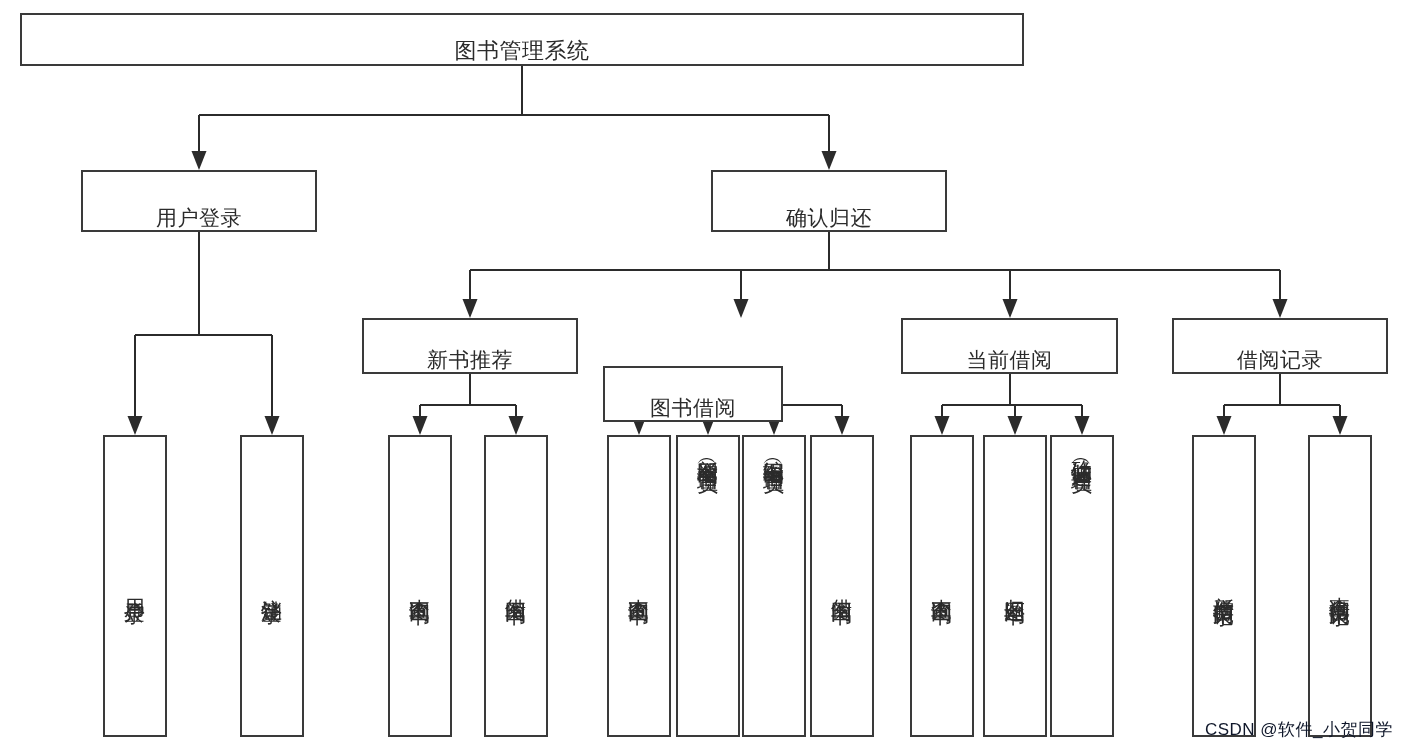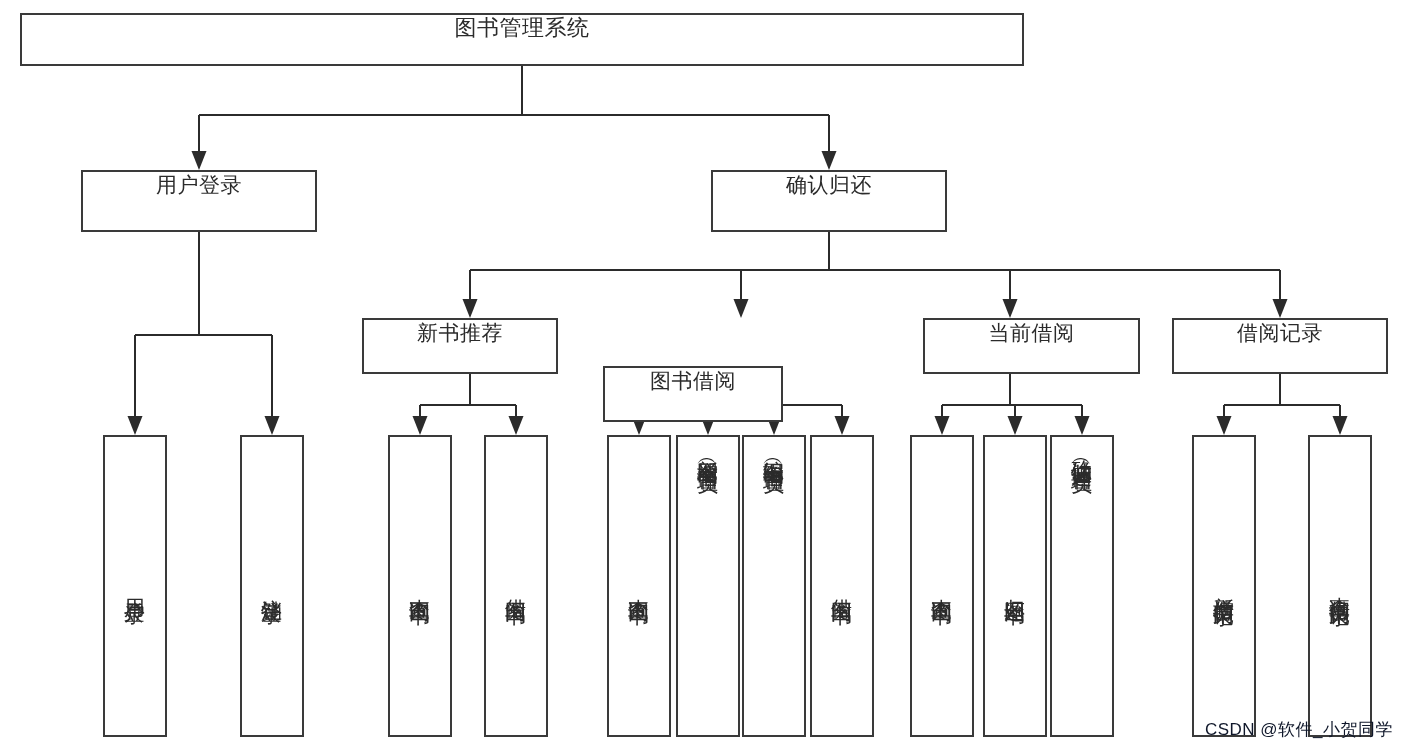--- a/index.html
+++ b/index.html
@@ -24,21 +24,21 @@
     top: 0;
     width: 1405px;
     height: 747px;
   }
   .node-box {
     position: absolute;
     box-sizing: border-box;
     background: #ffffff;
     border: 2px solid #3a3a3a;
     display: flex;
-    align-items: flex-start;
+    align-items: flex-end;
     justify-content: center;
   }
   .node-box.level-root,
   .node-box.level-2,
   .node-box.level-3 {
     border-width: 2px;
   }
   .node-label-h {
     font-size: 21px;
     color: #2b2b2b;
@@ -156,27 +156,27 @@
   <div id="nodes-layer">
       <div class="node-box level-root" style="left: 20px; top: 13px; width: 1004px; height: 53px;">
         <span class="node-label-h">图书管理系统</span>
       </div>
       <div class="node-box level-2" style="left: 81px; top: 170px; width: 236px; height: 62px;">
         <span class="node-label-h">用户登录</span>
       </div>
       <div class="node-box level-2" style="left: 711px; top: 170px; width: 236px; height: 62px;">
         <span class="node-label-h">确认归还</span>
       </div>
-      <div class="node-box level-3" style="left: 362px; top: 318px; width: 196px; height: 56px;">
+      <div class="node-box level-3" style="left: 362px; top: 318px; width: 216px; height: 56px;">
         <span class="node-label-h">新书推荐</span>
       </div>
       <div class="node-box level-3" style="left: 603px; top: 318px; width: 180px; height: 56px; margin-top: 48px;">
         <span class="node-label-h">图书借阅</span>
       </div>
-      <div class="node-box level-3" style="left: 901px; top: 318px; width: 217px; height: 56px; margin-left: 22px;">
+      <div class="node-box level-3" style="left: 901px; top: 318px; width: 217px; height: 56px;">
         <span class="node-label-h">当前借阅</span>
       </div>
       <div class="node-box level-3" style="left: 1172px; top: 318px; width: 216px; height: 56px;">
         <span class="node-label-h">借阅记录</span>
       </div>
       <div class="node-box level-leaf leaf leaf-center" style="left: 103px; top: 435px; width: 64px; height: 302px;">
         <span class="node-label-v">用户登录</span>
       </div>
       <div class="node-box level-leaf leaf leaf-center" style="left: 240px; top: 435px; width: 64px; height: 302px;">
         <span class="node-label-v">注销登录</span>

